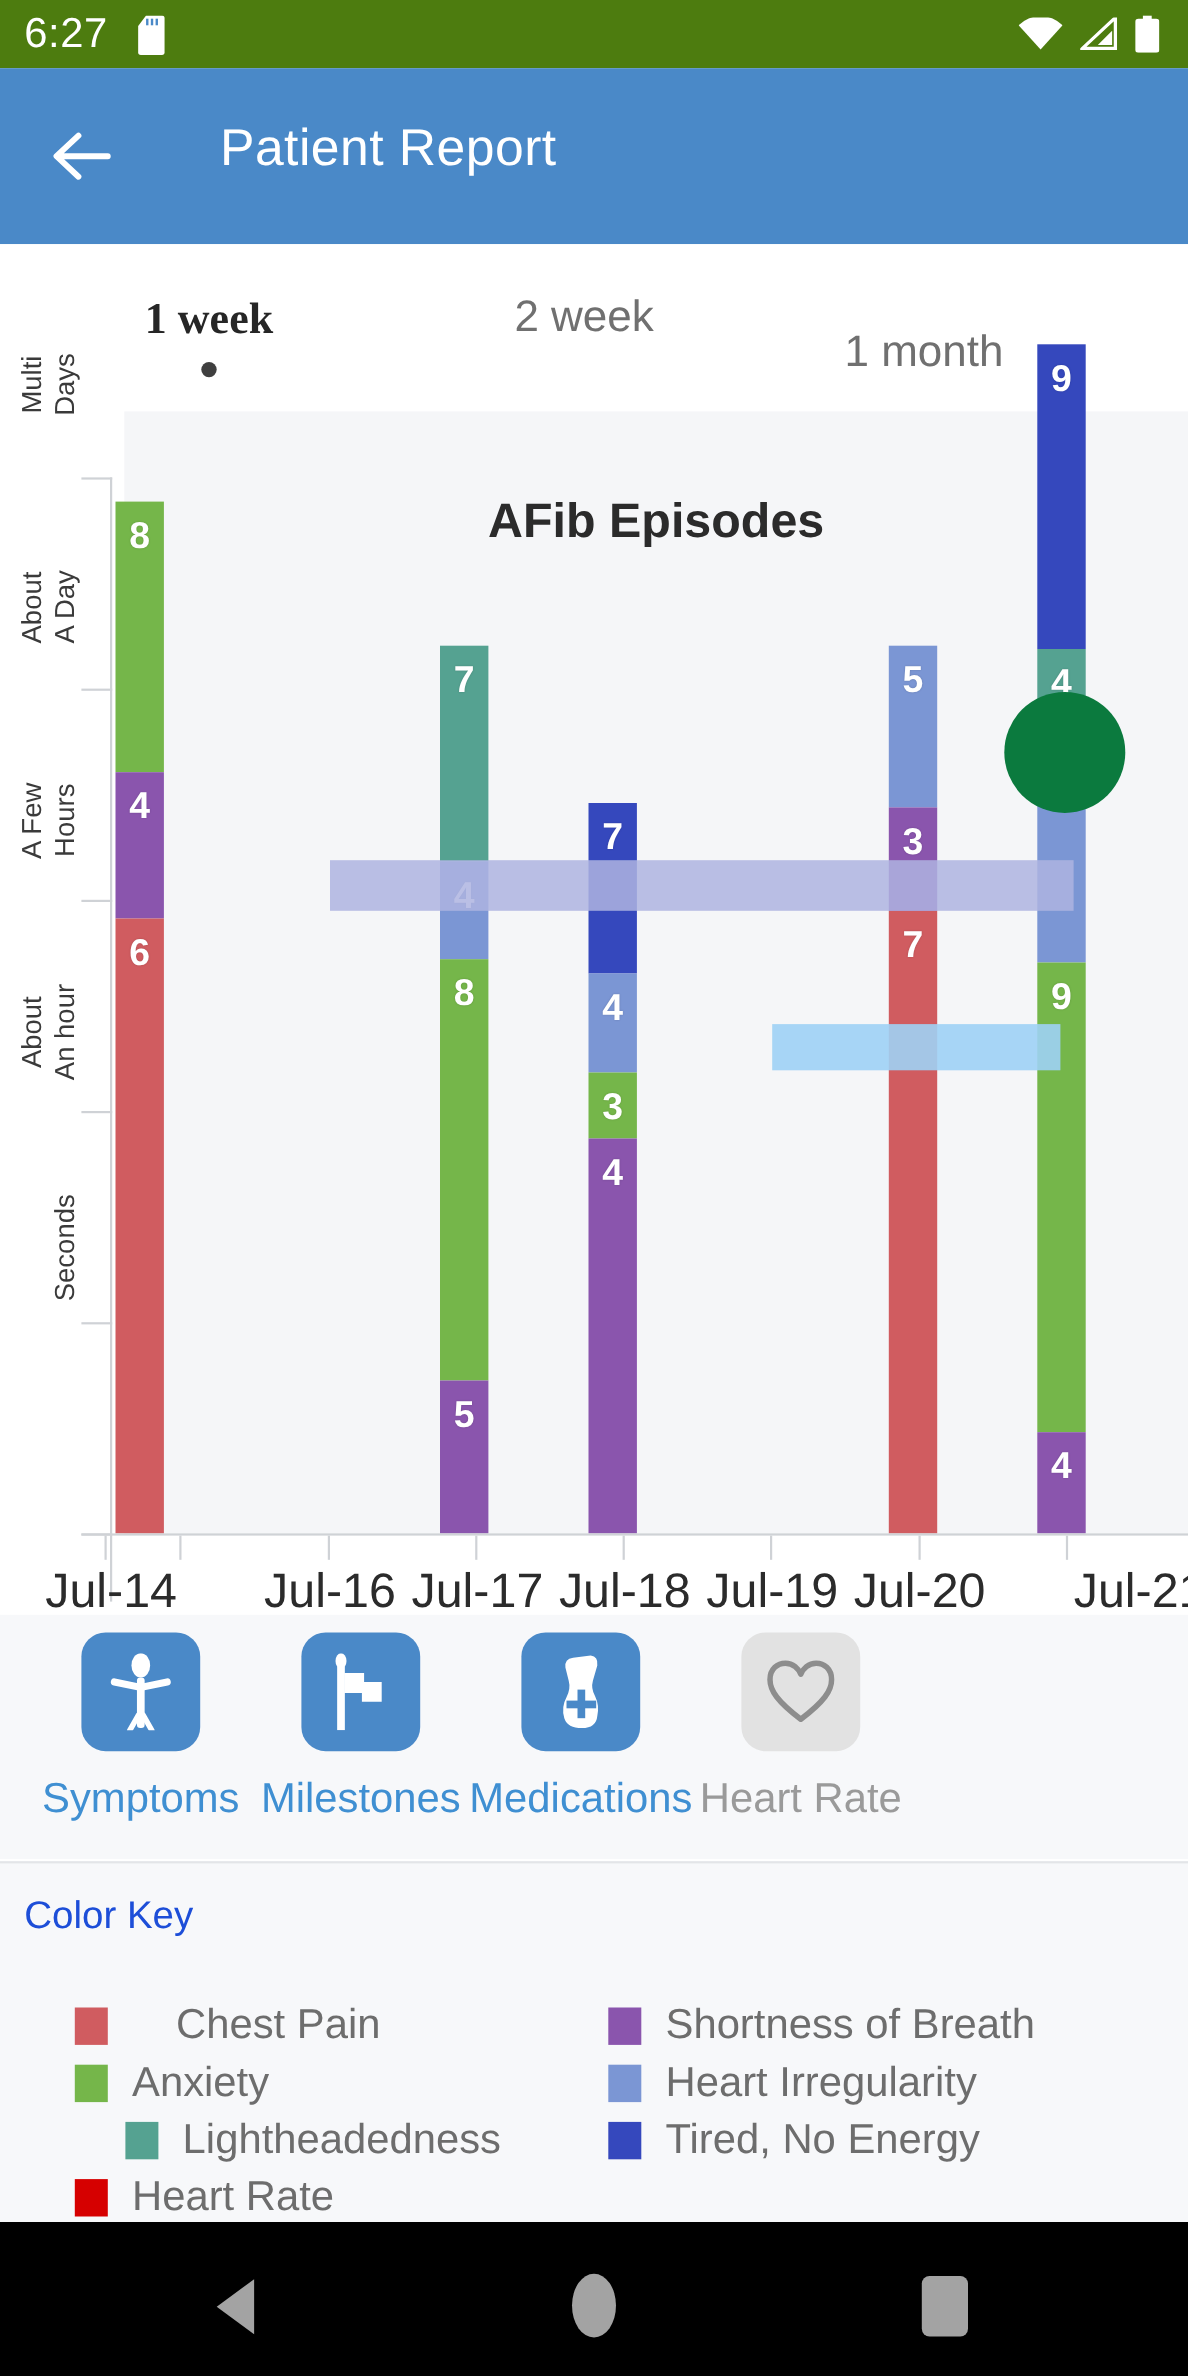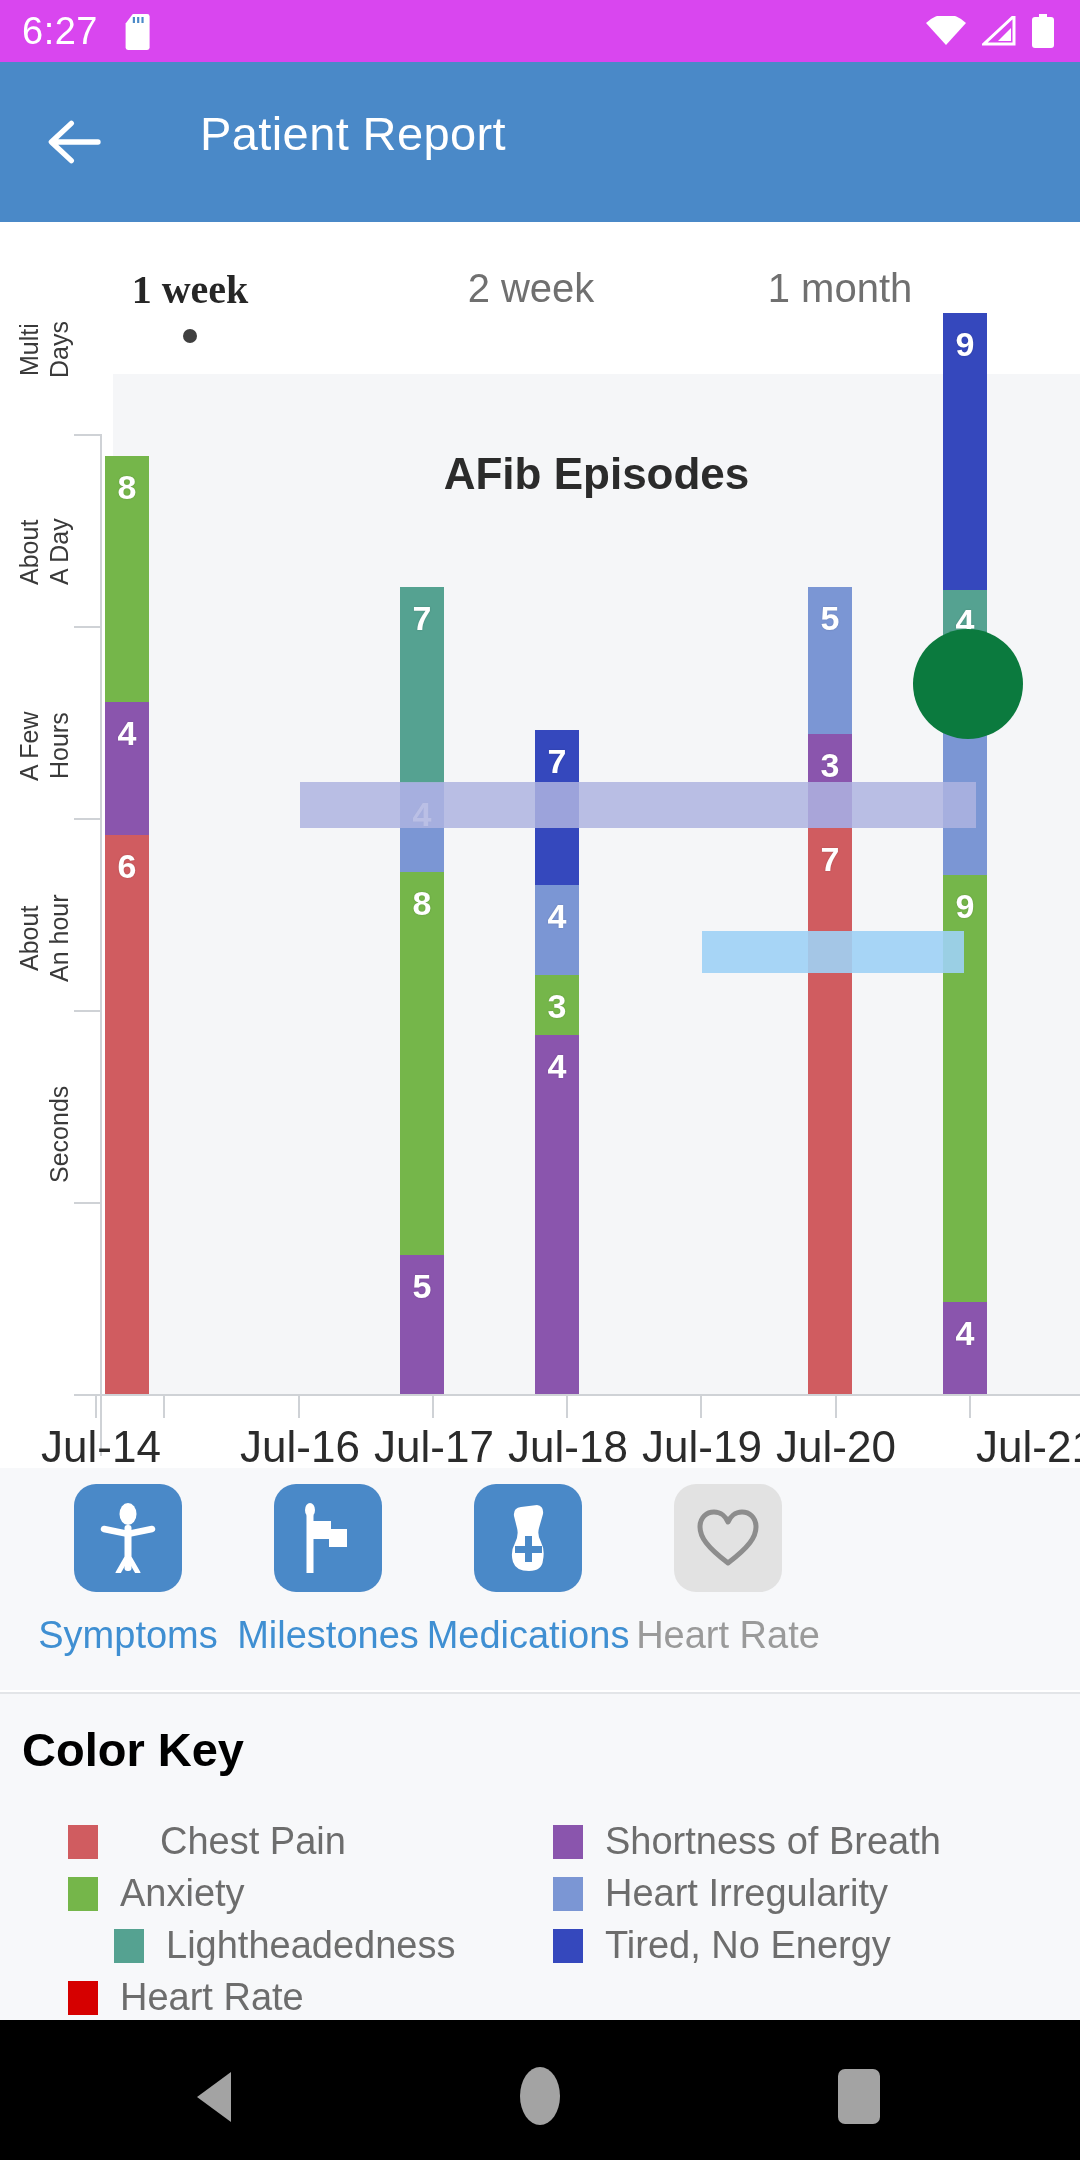--- a/index.html
+++ b/index.html
@@ -7,21 +7,21 @@
   body {
     font-family:"Liberation Sans", sans-serif;
     background:#ffffff;
     overflow:hidden;
   }
   #root { position:relative; width:1080px; height:2160px; }
 
   
   .statusbar{
     position:absolute; left:0; top:0; width:1080px; height:62px;
-    background:#d946ef; color:#fff;
+    background:#4d7c0f; color:#fff;
   }
   .sb-time{
     position:absolute; left:22px; top:8px;
     font-size:38px; letter-spacing:0.5px; line-height:46px;
   }
   .sb-sd{ position:absolute; left:125px; top:14px; width:30px; height:36px; }
   .sb-right{ position:absolute; right:26px; top:12px; height:38px; display:flex; align-items:center; gap:16px; }
 
   
   .appbar{
@@ -45,21 +45,21 @@
     justify-content:flex-start; padding-top:44px; cursor:pointer;
   }
   .tab .lbl{ font-size:40px; color:#707070; }
   .tab.active .lbl{ color:#262626; font-weight:bold;font-family:Liberation Serif, serif; }
   .tab .dot{
     width:14px; height:14px; border-radius:50%;
     background:#3f3f3f; margin-top:16px;
   }
   .tab0{ left:60px; width:260px; }
   .tab1{ left:416px; width:230px; }
-  .tab2{ left:700px; width:280px; }
+  .tab2{ left:700px; width:280px;justify-content:center; }
 
   
   .chartwrap{
     position:absolute; left:0; top:374px; width:1080px; height:1106px;
     background:#ffffff;
   }
   .plotbg{
     position:absolute; left:113px; top:0px; width:967px; height:1021px;
     background:#f5f6f8;
   }
@@ -119,21 +119,21 @@
   }
   .action.off .alabel{ color:#9a9a9a; }
 
   
   .keysec{
     position:absolute; left:0; top:1692px; width:1080px; height:328px;
     background:#f7f8fa; border-top:2px solid #e3e5e8;
   }
   .keytitle{
     position:absolute; left:22px; top:28px;
-    font-size:47px; color:#000000;font-weight:bold;
+    font-size:35px; color:#1d4ed8;
   }
   .keyitem{
     position:absolute; display:flex; align-items:center;
   }
   .keyitem .sw{ width:30px; height:34px; flex:0 0 30px; }
   .keyitem .kl{ margin-left:22px; font-size:38px; color:#6d6d6d; white-space:nowrap; }
 
   
   .navbar{
     position:absolute; left:0; top:2020px; width:1080px; height:140px;

